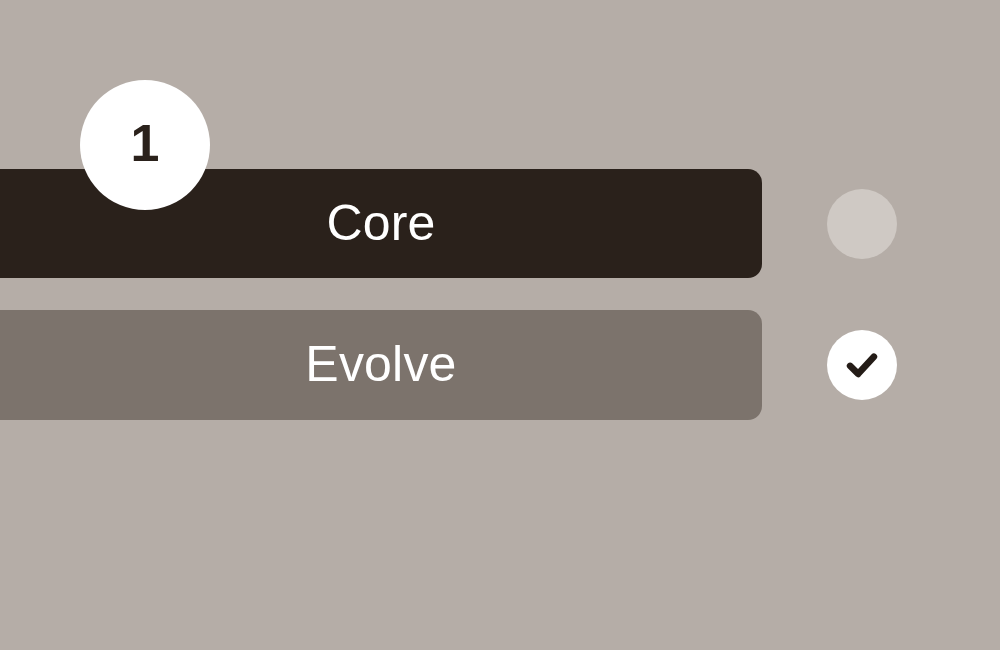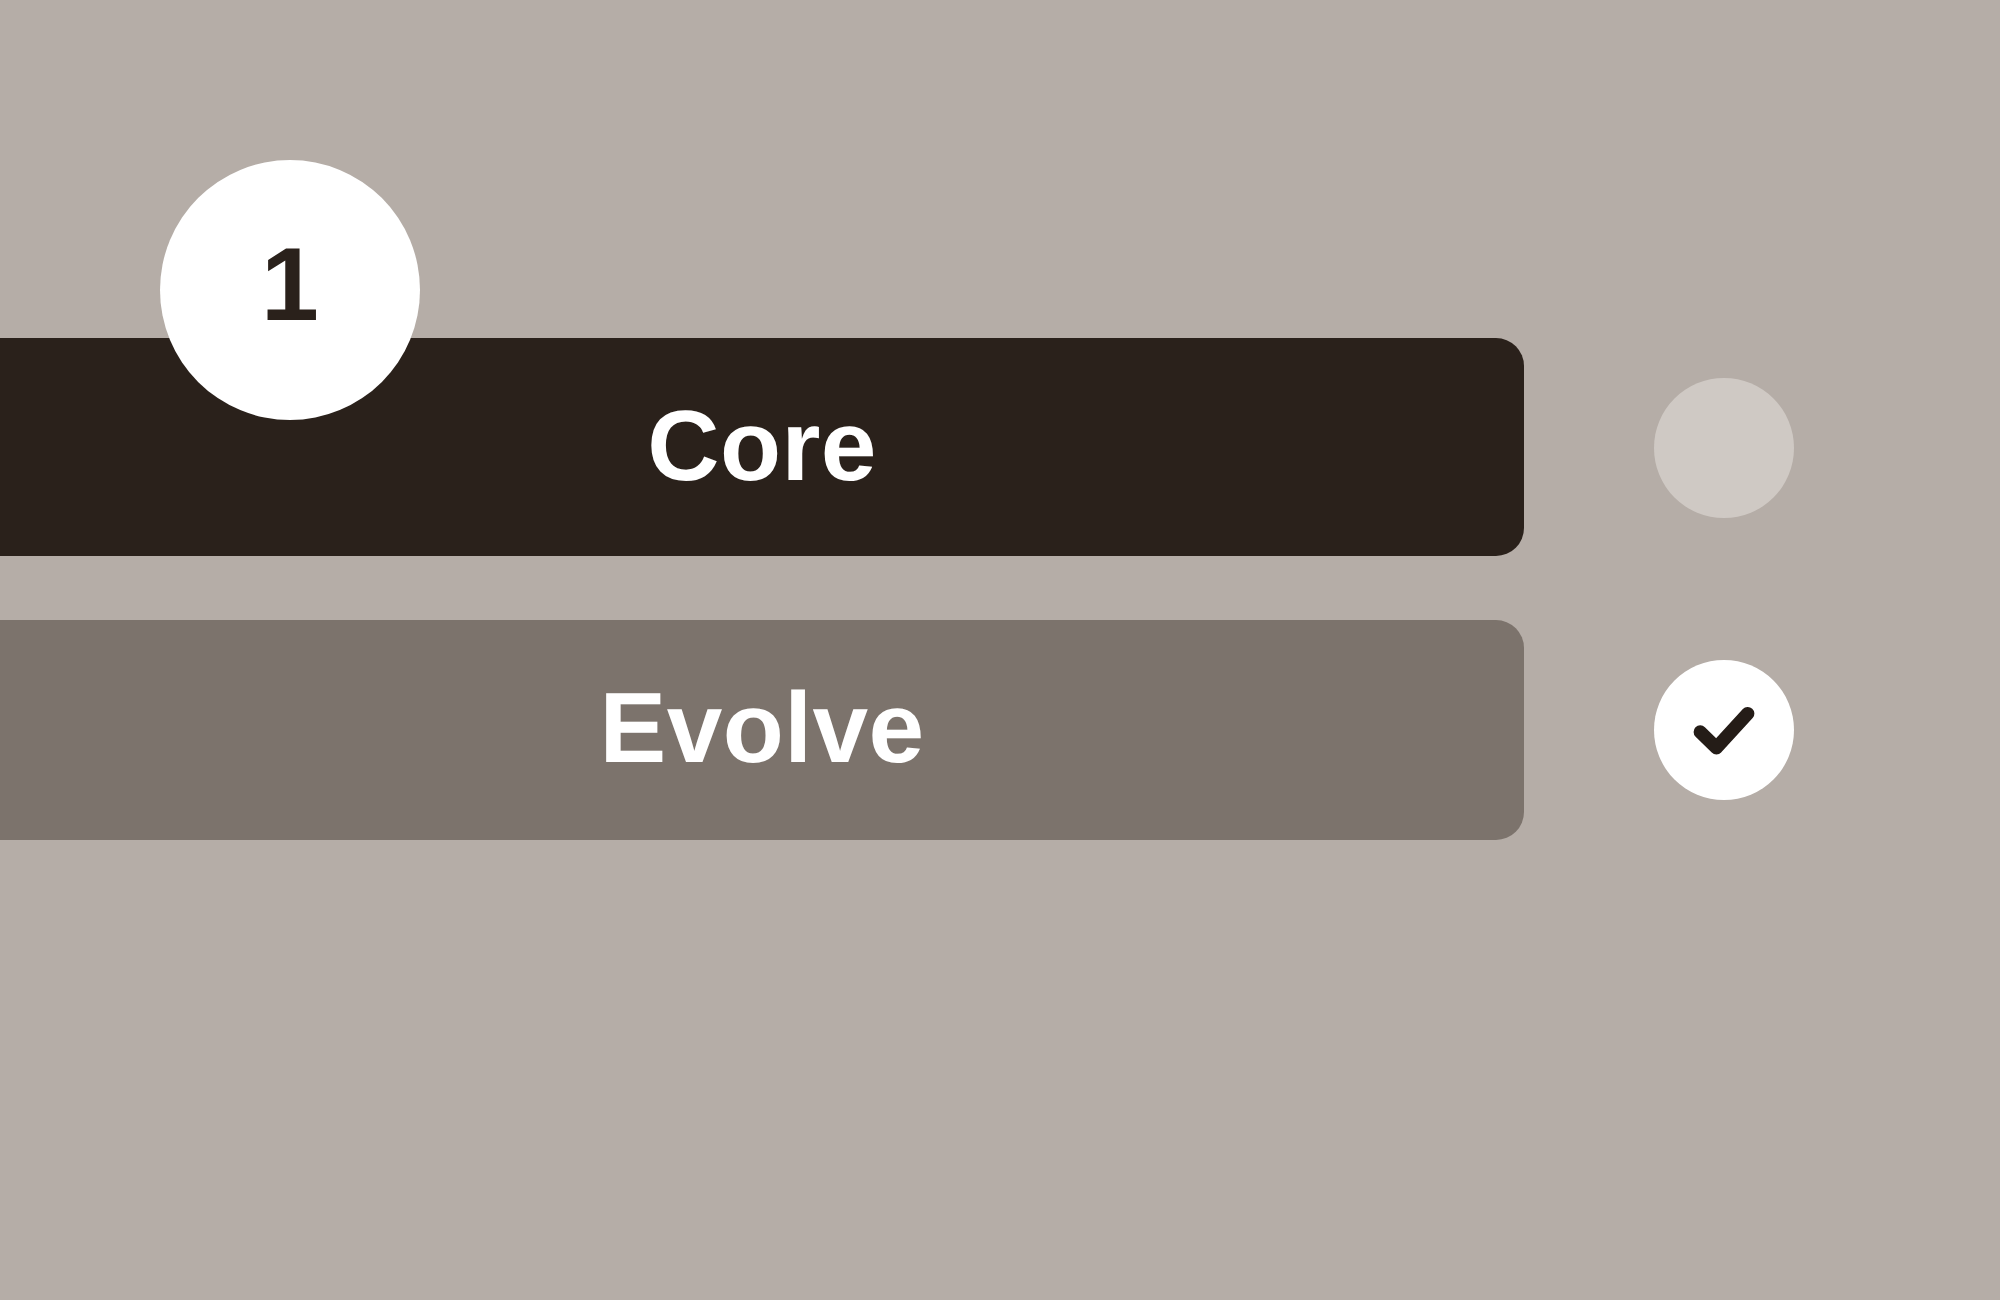--- a/index.html
+++ b/index.html
@@ -44,21 +44,21 @@
     display: flex;
     align-items: center;
     justify-content: center;
     padding-left: 30px;
     cursor: pointer;
   }
 
   .option-label {
     font-family: "Liberation Sans", sans-serif;
     font-size: 50px;
-    font-weight: 700;
+    font-weight: 400;
     letter-spacing: 0.2px;
     line-height: 1;
     user-select: none;
     white-space: nowrap;
     transform: translateY(-1px);
     text-align: center;
   }
 
   
   .select-circle {

